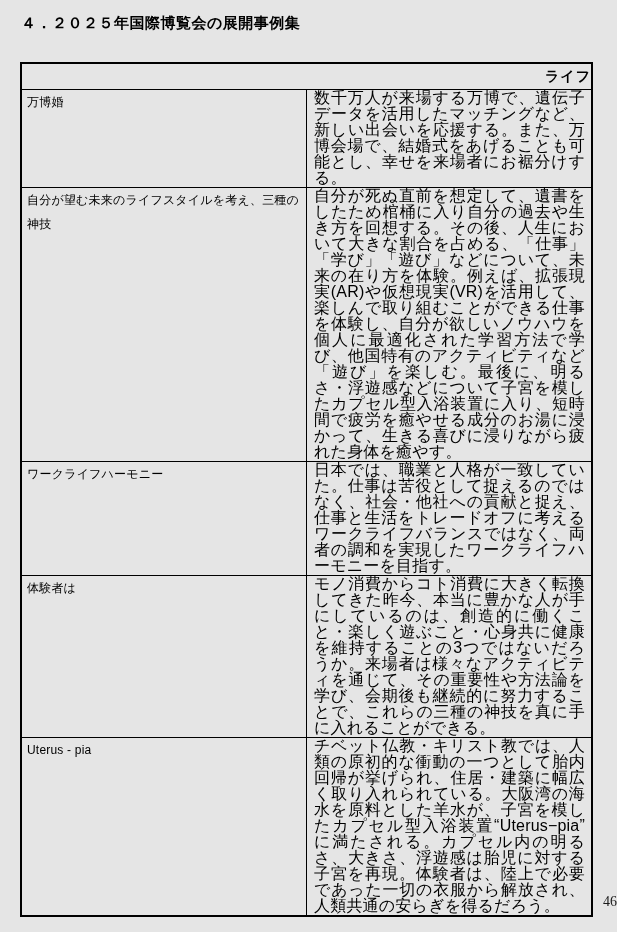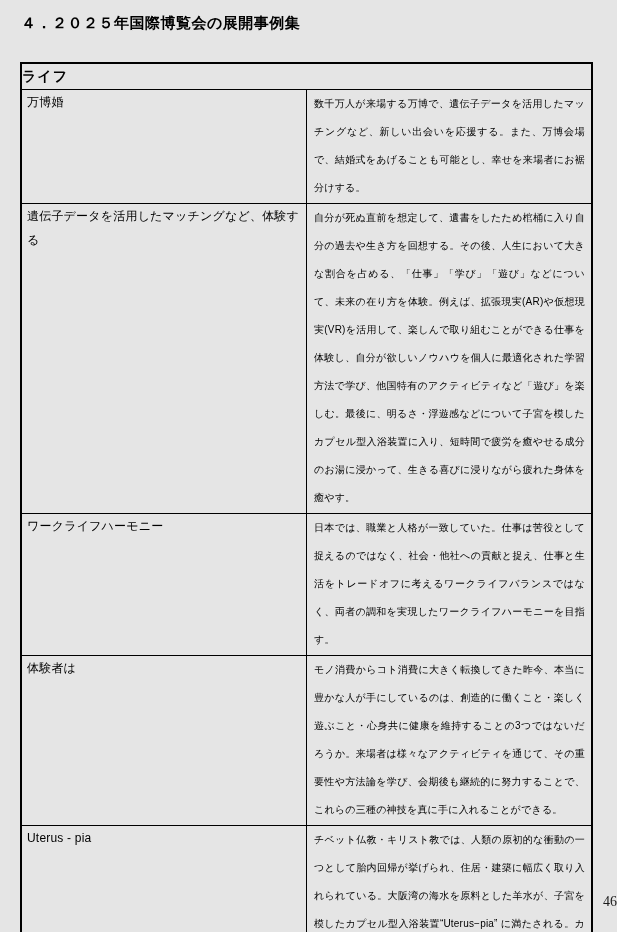--- a/index.html
+++ b/index.html
@@ -42,39 +42,39 @@
   }
   table.case-table th,
   table.case-table td {
     border: 1px solid #000000;
   }
   th.table-header {
     height: 25px;
     padding: 0;
     font-size: 14px;
     font-weight: bold;
-    text-align: left;
+    text-align: right;
     vertical-align: middle;
     letter-spacing: 1px;
   }
   td.label-cell {
     width: 97px;
     box-sizing: border-box;
     padding: 0 5px 2px 5px;
     font-size: 12px;
     line-height: 24px;
     vertical-align: top;
     word-break: break-all;
     letter-spacing: 0.2px;
   }
   td.desc-cell {
     box-sizing: border-box;
     padding: 0 6px 1px 7px;
-    font-size: 10px;
-    line-height: 28px;
+    font-size: 16px;
+    line-height: 16px;
     vertical-align: top;
     text-align: justify;
     text-justify: inter-ideograph;
     word-break: break-all;
     letter-spacing: 0.2px;
   }
   .page-footer {
     position: absolute;
     left: 0;
     right: 0;
@@ -98,21 +98,21 @@
         <th class="table-header" colspan="2">ライフ</th>
       </tr>
     </thead>
     <tbody>
   <tr>
     <td class="label-cell">万博婚</td>
     <td class="desc-cell">数千万人が来場する万博で、遺伝子データを活用したマッチングなど、新しい出会いを応援する。また、万博会場で、結婚式をあげることも可能とし、幸せを来場者にお裾分けする。</td>
   </tr>
 
   <tr>
-    <td class="label-cell">遺伝子データを活用したマッチングなど、体験する</td>
+    <td class="label-cell">自分が望む未来のライフスタイルを考え、三種の神技</td>
     <td class="desc-cell">自分が死ぬ直前を想定して、遺書をしたため棺桶に入り自分の過去や生き方を回想する。その後、人生において大きな割合を占める、「仕事」「学び」「遊び」などについて、未来の在り方を体験。例えば、拡張現実(AR)や仮想現実(VR)を活用して、楽しんで取り組むことができる仕事を体験し、自分が欲しいノウハウを個人に最適化された学習方法で学び、他国特有のアクティビティなど「遊び」を楽しむ。最後に、明るさ・浮遊感などについて子宮を模したカプセル型入浴装置に入り、短時間で疲労を癒やせる成分のお湯に浸かって、生きる喜びに浸りながら疲れた身体を癒やす。</td>
   </tr>
 
   <tr>
     <td class="label-cell">ワークライフハーモニー</td>
     <td class="desc-cell">日本では、職業と人格が一致していた。仕事は苦役として捉えるのではなく、社会・他社への貢献と捉え、仕事と生活をトレードオフに考えるワークライフバランスではなく、両者の調和を実現したワークライフハーモニーを目指す。</td>
   </tr>
 
   <tr>
     <td class="label-cell">体験者は</td>

